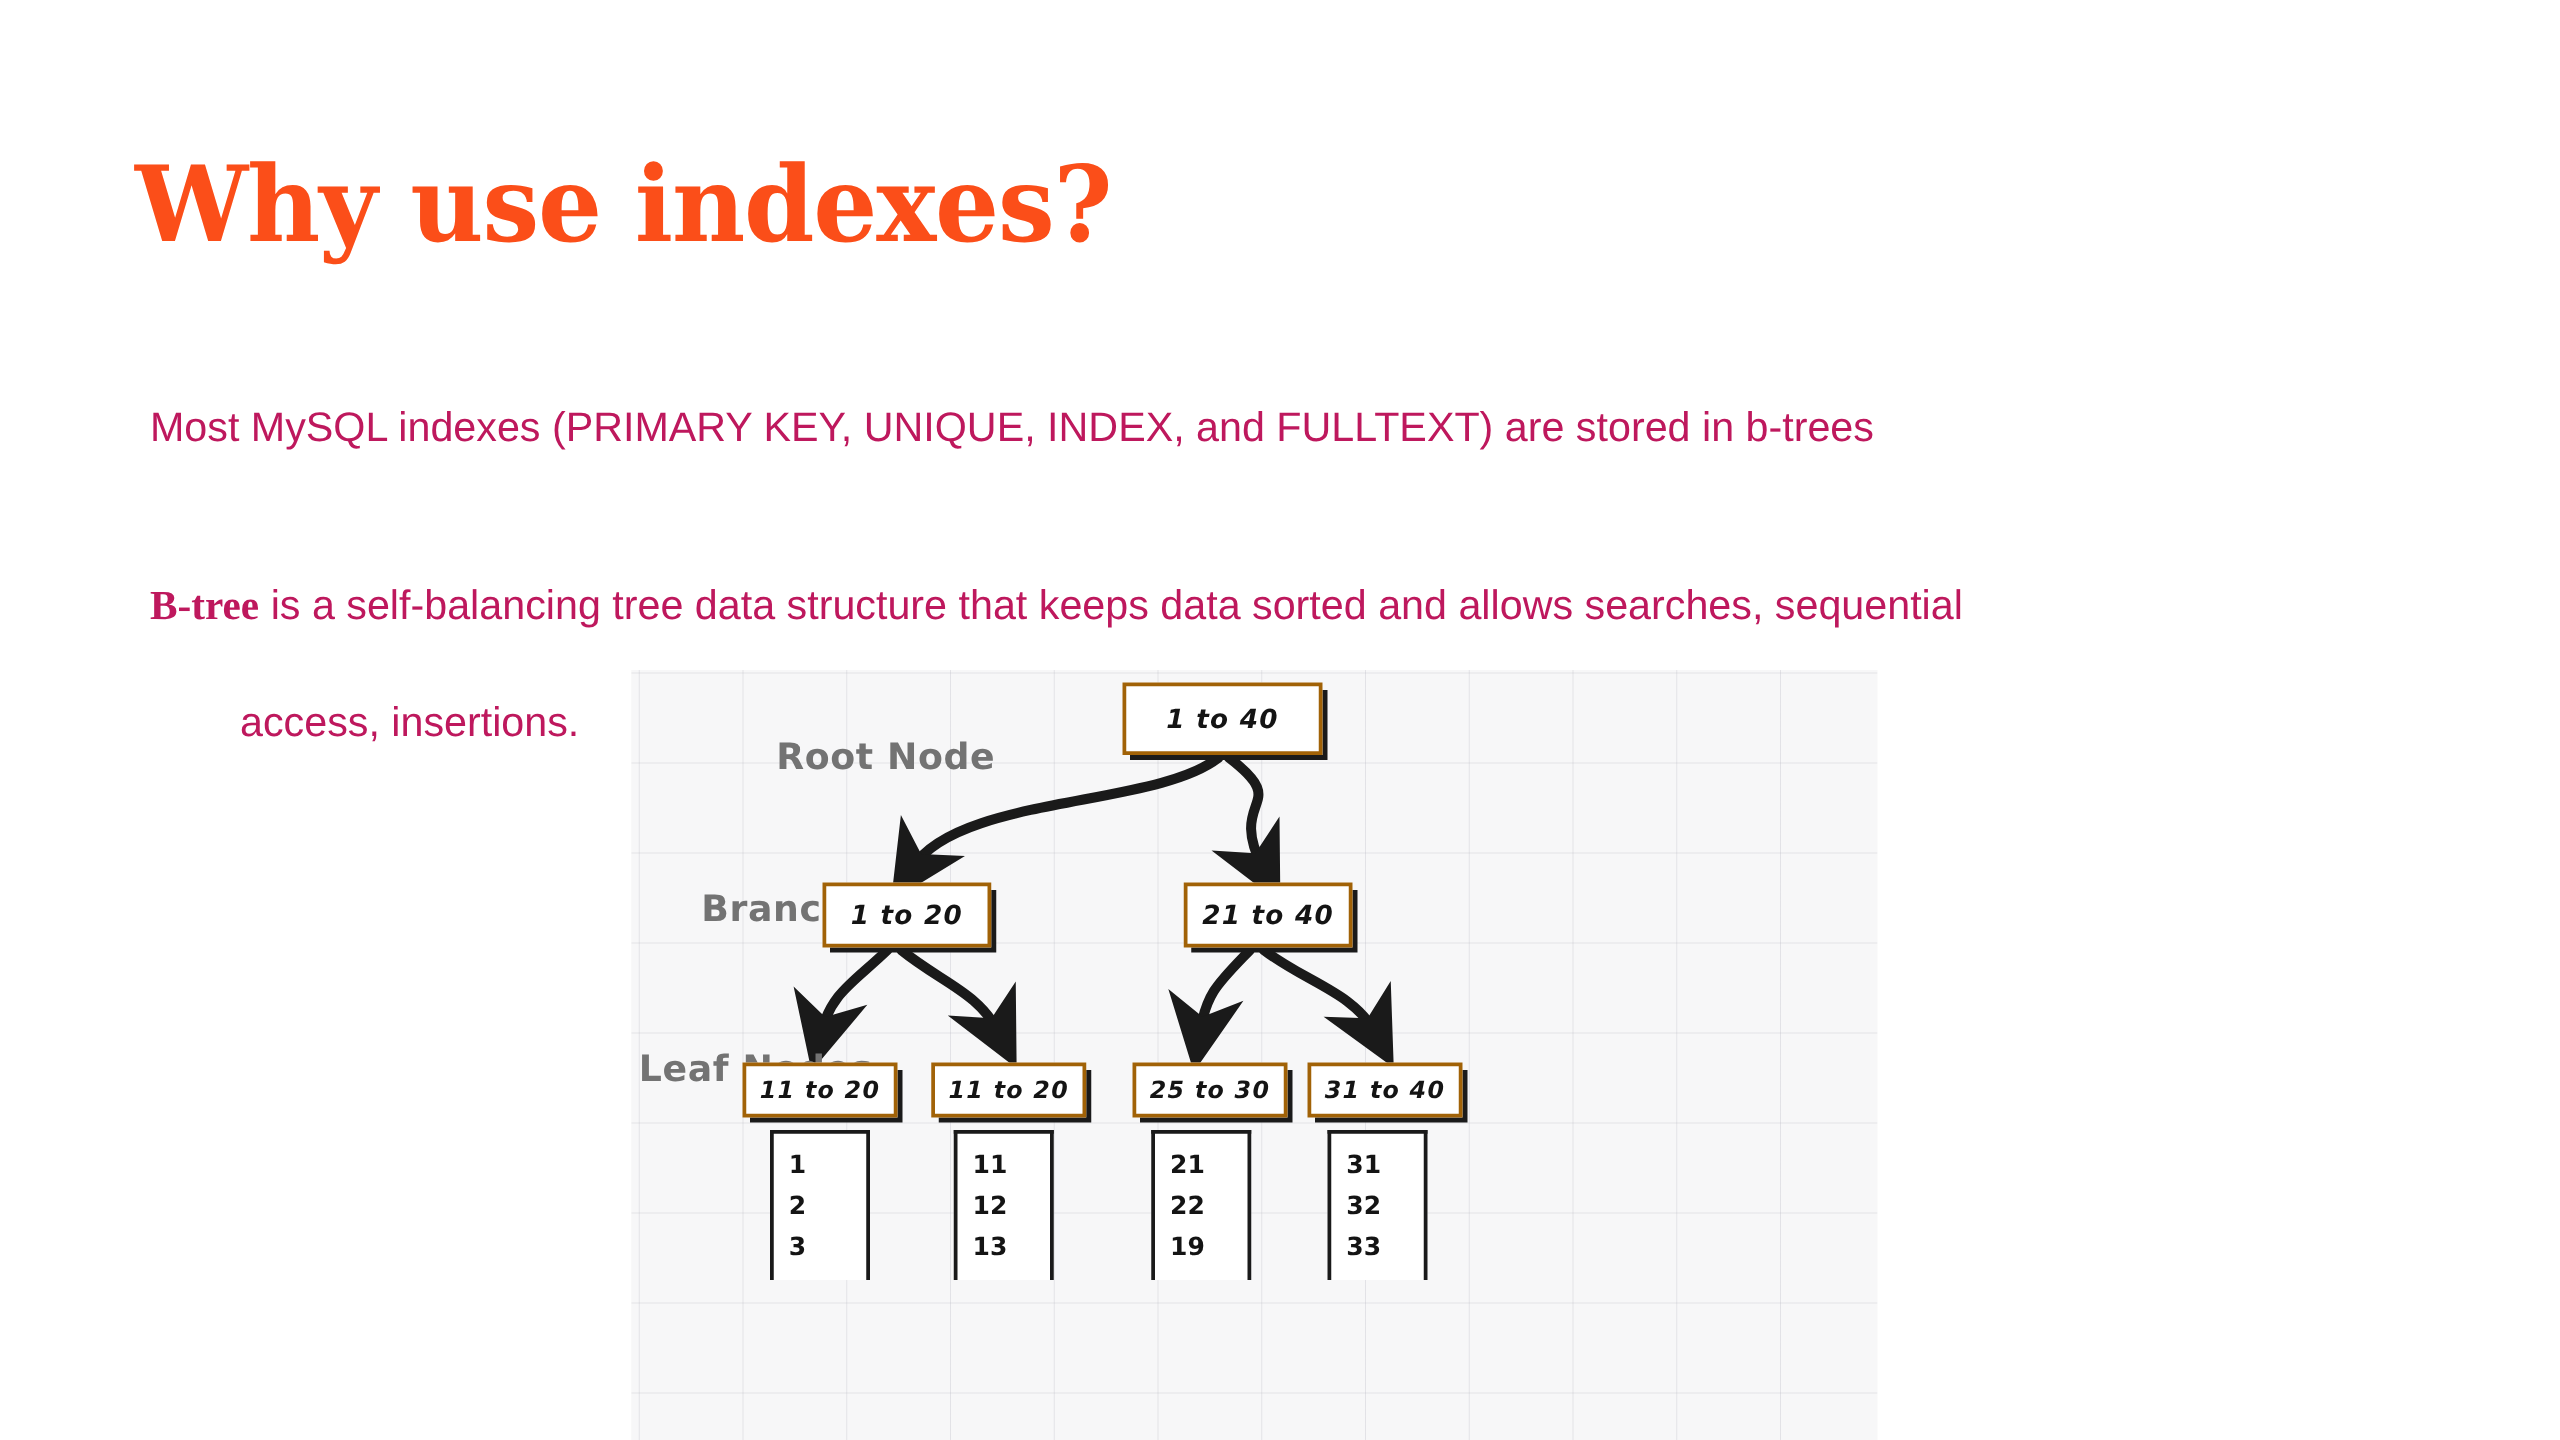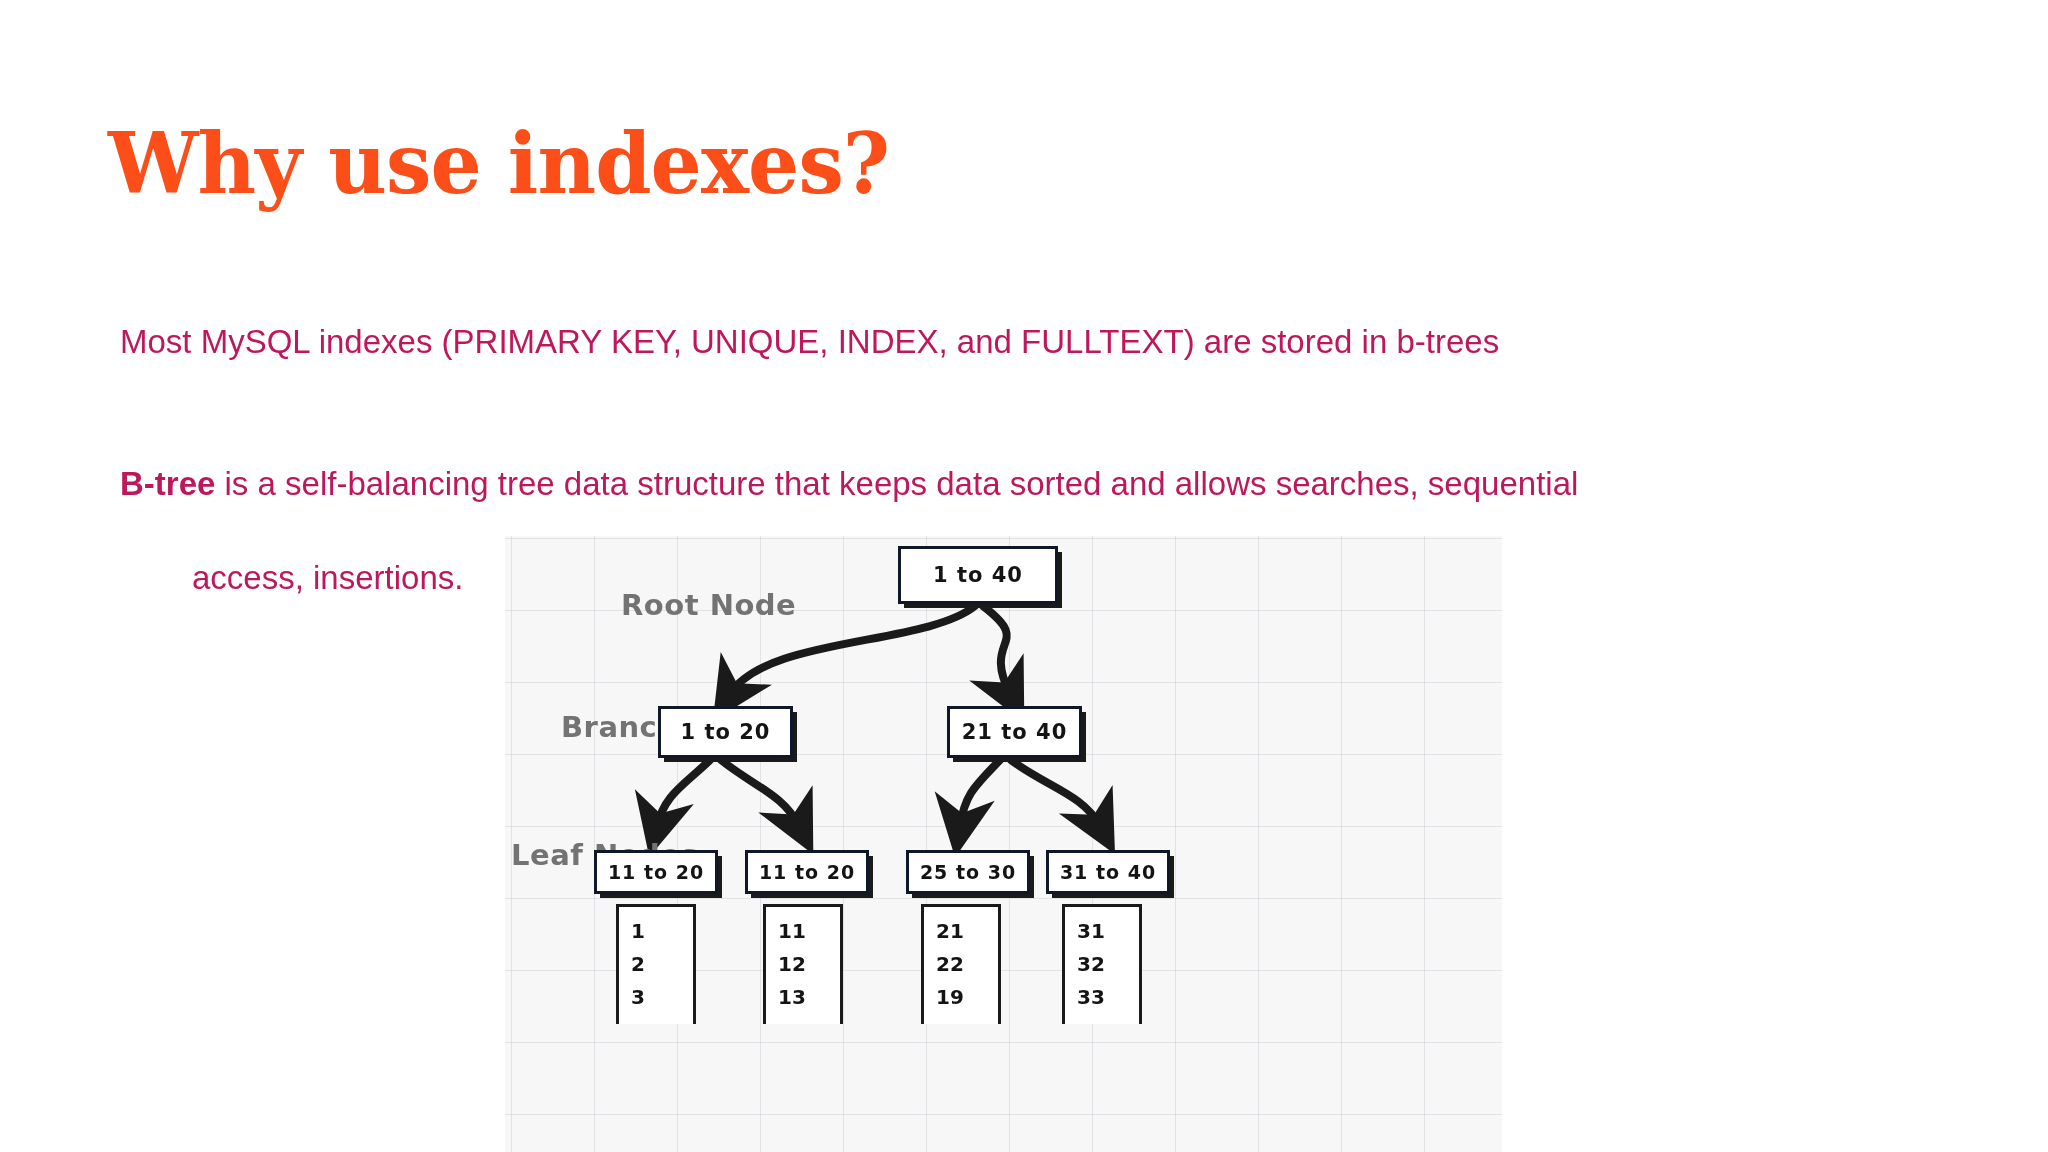--- a/index.html
+++ b/index.html
@@ -43,21 +43,21 @@
     position: absolute;
     color: #be185d;
     font-family: "Liberation Sans", sans-serif;
     font-size: 33px;
     line-height: 1.45;
     white-space: nowrap;
   }
   .para-1 { left: 120px; top: 318px; }
   .para-2 { left: 120px; top: 460px; }
   .para-3 { left: 192px; top: 554px; }
-  .bold { font-weight: 700; }
+  .bold { font-weight: 700; font-family: Liberation Serif, serif; }
 
   
   .diagram-wrap {
     position: absolute;
     left: 505px;
     top: 536px;
     width: 997px;
     height: 616px;
     background: #f7f7f8;
     overflow: hidden;
@@ -88,31 +88,32 @@
     white-space: nowrap;
   }
   .lbl-root   { left: 116px; top: 52px; }
   .lbl-branch { left: 56px;  top: 174px; }
   .lbl-leaf   { left: 6px;   top: 302px; }
 
   
   .node {
     position: absolute;
     background: #ffffff;
-    border: 3px solid #0f172a;
+    border: 3px solid #a16207;
     box-shadow: 5px 5px 0 -1px #1a1a1a;
     display: flex;
     align-items: center;
     justify-content: center;
     font-family: "DejaVu Sans", sans-serif;
     font-weight: 700;
     font-size: 21px;
     color: #141414;
     letter-spacing: 1px;
     box-sizing: border-box;
+    font-style: italic;
   }
   .node-root   { left: 393px; top: 10px;  width: 160px; height: 58px; font-size: 21px; }
   .node-branch { top: 170px; width: 135px; height: 52px; }
   .nb-left  { left: 153px; }
   .nb-right { left: 442px; }
   .node-leaf { top: 314px; width: 124px; height: 44px; font-size: 19px; }
   .nl-0 { left: 89px; }
   .nl-1 { left: 240px; }
   .nl-2 { left: 401px; }
   .nl-3 { left: 541px; }

